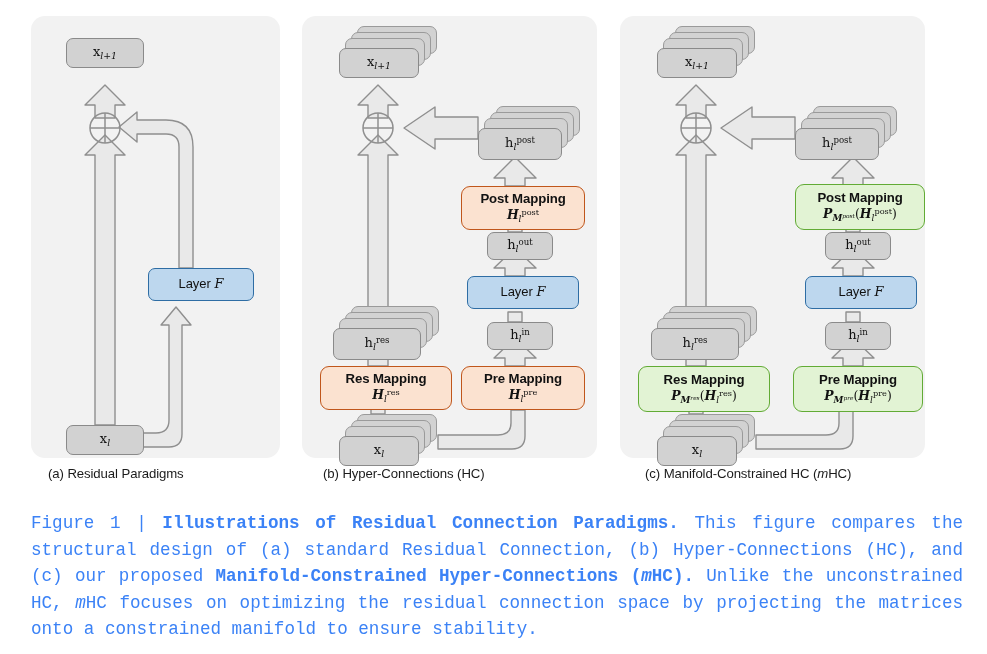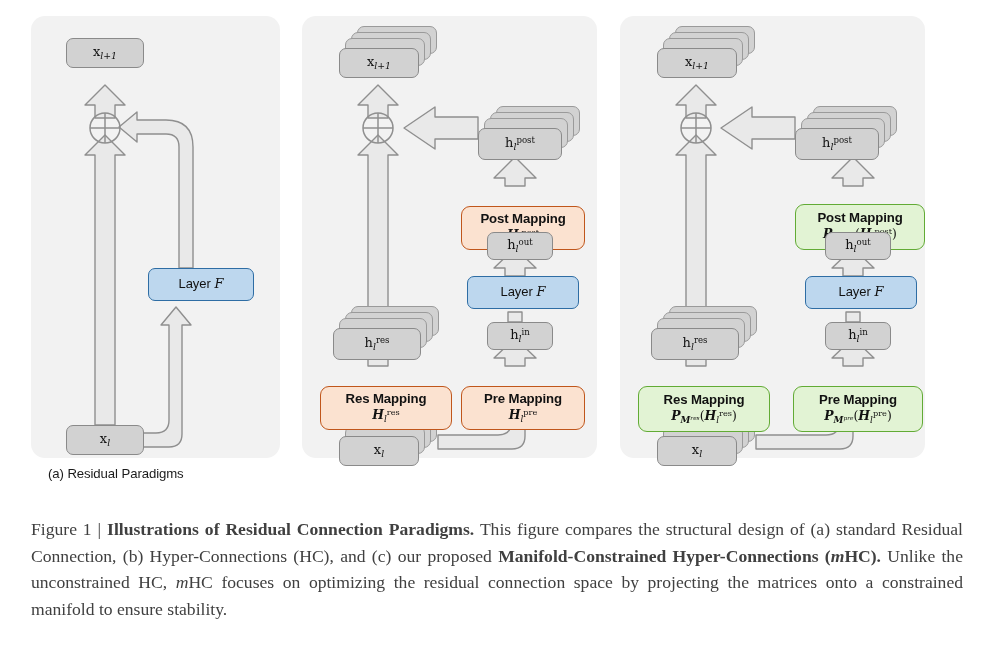--- a/index.html
+++ b/index.html
@@ -49,35 +49,34 @@
     position:absolute;box-sizing:border-box;
     border:1.4px solid #9a9a9a;border-radius:7px;background:#d2d2d2;
   }
   .stack .node{position:absolute;left:0;bottom:0;margin:0;}
 
   
   .mth{font-family:"DejaVu Serif", serif;}
   .sub{font-size:0.72em;vertical-align:-0.28em;font-style:italic;}
   .sup{font-size:0.66em;vertical-align:0.50em;font-weight:400;}
   .calH{font-family:"DejaVu Serif", serif;font-style:italic;font-weight:600;}
-  .twoline{display:flex;flex-direction:column;align-items:center;justify-content:center;gap:1px;margin-top:20px;}
+  .twoline{display:flex;flex-direction:column;align-items:center;justify-content:center;gap:1px;}
   .l1{font-size:13.2px;font-weight:600;letter-spacing:-0.1px;}
   .l2{font-size:12.4px;}
 
   
   .arrows{position:absolute;left:0;top:0;width:987px;height:500px;z-index:3;
           pointer-events:none;}
 
   
   #caption{
     position:absolute;left:31px;top:510px;width:932px;
-    font-family:Liberation Serif, serif;
-    font-size:17.6px;line-height:26.5px;color:#404040;
+    font-family:Liberation Mono, monospace;
+    font-size:17.6px;line-height:26.5px;color:#3b82f6;
     text-align:justify;
-    margin-top:6px;
   }
   #caption b{font-weight:700;}
   #caption i{font-style:italic;}
 </style>
 </head>
 <body>
 
 <div id="figure-root">
 
   <div class="panel" id="panel-a"></div>
@@ -343,16 +342,18 @@
   <div class="stack" style="left:657px;top:414px;width:110px;height:52px;">
     <div class="sheet" style="left:18px;top:0;width:80px;height:28px;"></div>
     <div class="sheet" style="left:12px;top:6px;width:80px;height:28px;"></div>
     <div class="sheet" style="left:6px;top:12px;width:80px;height:28px;"></div>
     <div class="node gray" style="left:0;top:22px;width:80px;height:30px;">
       <span class="mth"><span>x</span><span class="sub">l</span></span>
     </div>
   </div>
 
   <div class="panel-caption" id="cap-a">(a) Residual Paradigms</div>
+  <div class="panel-caption" id="cap-b">(b) Hyper-Connections (HC)</div>
+  <div class="panel-caption" id="cap-c"><span>(c) Manifold-Constrained HC (</span><span class="cap-ital">m</span><span>HC)</span></div>
 
   <div id="caption"><span>Figure 1</span> <span>|</span> <b>Illustrations of Residual Connection Paradigms.</b> <span>This figure compares the structural design of (a) standard Residual Connection, (b) Hyper-Connections (HC), and (c) our proposed </span><b><span>Manifold-Constrained Hyper-Connections (</span><i>m</i><span>HC).</span></b><span> Unlike the unconstrained HC, </span><i>m</i><span>HC focuses on optimizing the residual connection space by projecting the matrices onto a constrained manifold to ensure stability.</span></div>
 
 </div>
 
 </body></html>

